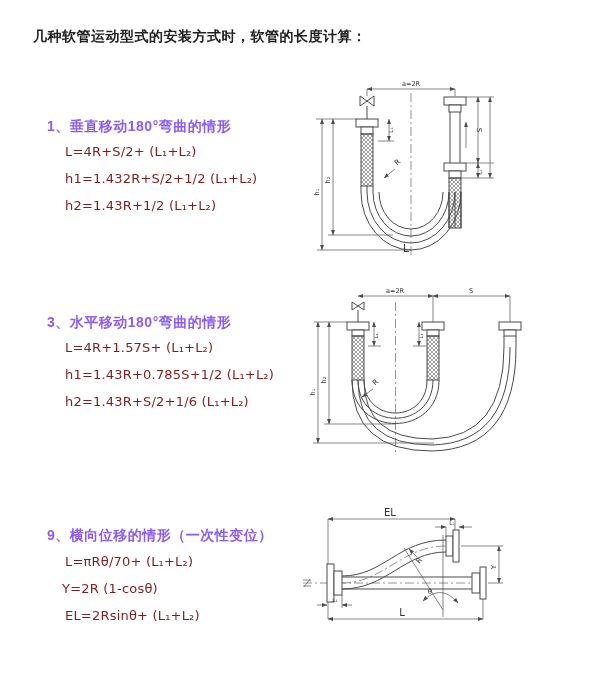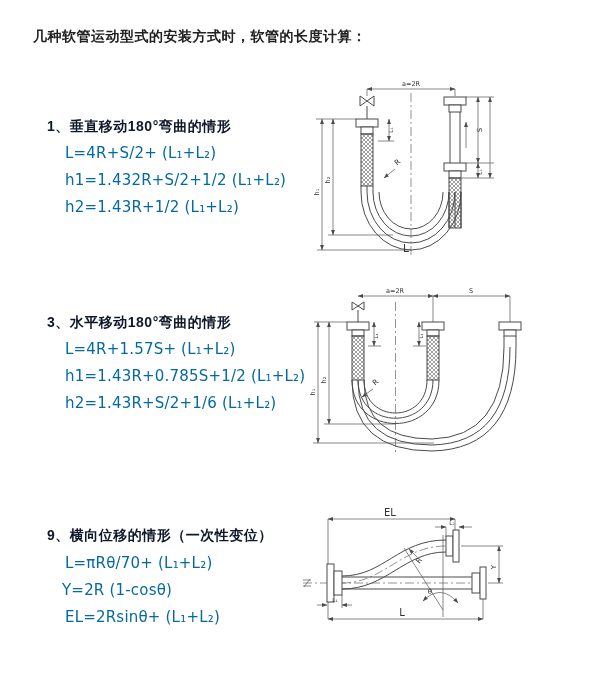--- a/index.html
+++ b/index.html
@@ -2,22 +2,22 @@
 <html><head>
 <meta charset="utf-8">
 <style>
   html,body{margin:0;padding:0;}
   body{
     width:600px;height:675px;position:relative;background:#ffffff;
     font-family:"Liberation Sans","DejaVu Sans",sans-serif;color:#1c1c1c;overflow:hidden;
   }
   .abs{position:absolute;white-space:nowrap;margin-top:8px;}
   .title{left:33px;top:20px;font-size:14px;font-weight:bold;letter-spacing:.5px;color:#222;}
-  .heading{font-size:14px;font-weight:bold;letter-spacing:.5px;color:#0f172a;}
-  .formula{font-family:"DejaVu Sans","Liberation Sans",sans-serif;font-size:15px;font-weight:500;color:#0369a1;letter-spacing:.2px;}
+  .heading{font-size:14px;font-weight:bold;letter-spacing:.5px;color:#8b5cf6;}
+  .formula{font-family:"DejaVu Sans","Liberation Sans",sans-serif;font-size:13px;font-weight:500;color:#7f1d1d;letter-spacing:.2px;}
   svg{position:absolute;overflow:visible;}
   svg text{fill:#333;font-family:"DejaVu Sans","Liberation Sans",sans-serif;}
   .ln{stroke:#4a4a4a;stroke-width:1;fill:none;}
   .thin{stroke:#555;stroke-width:.7;fill:none;}
   .cl{stroke:#666;stroke-width:.7;fill:none;stroke-dasharray:9 3 2 3;}
   .fit{fill:#fff;stroke:#4a4a4a;stroke-width:1;}
 </style>
 </head>
 <body>
 

